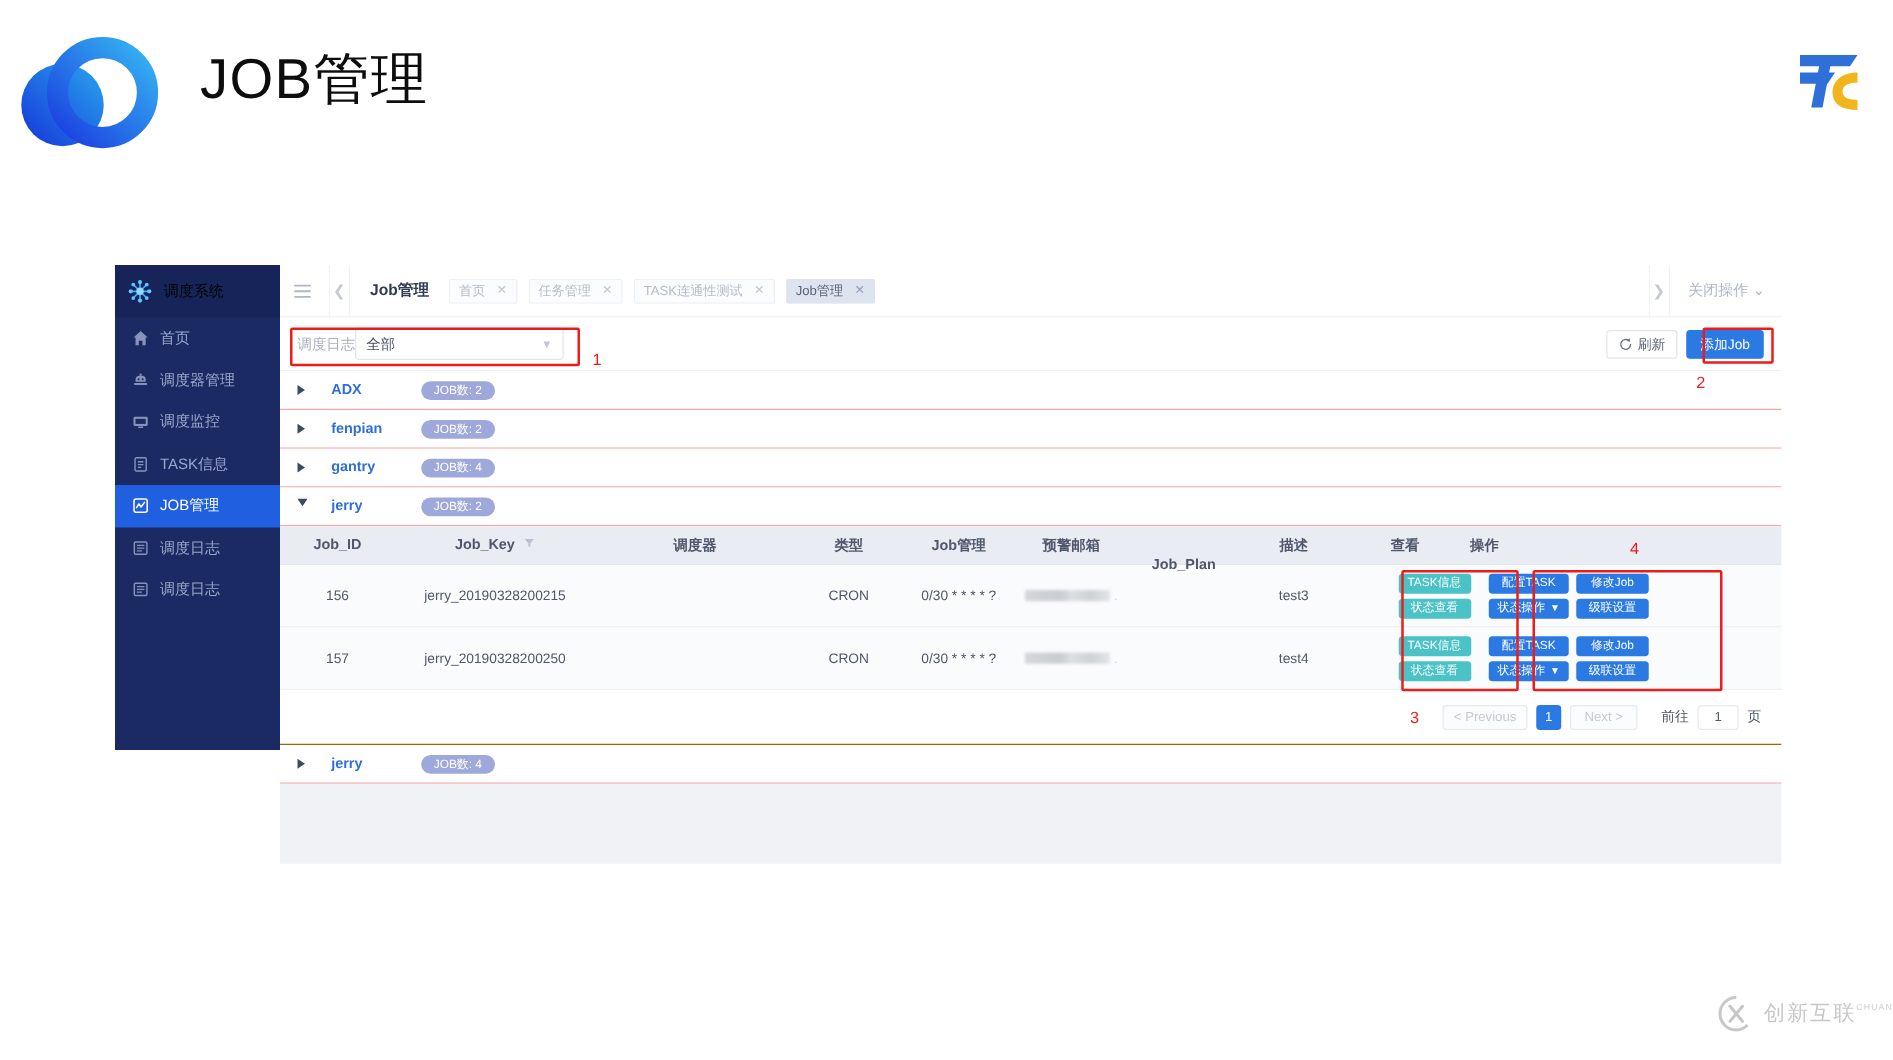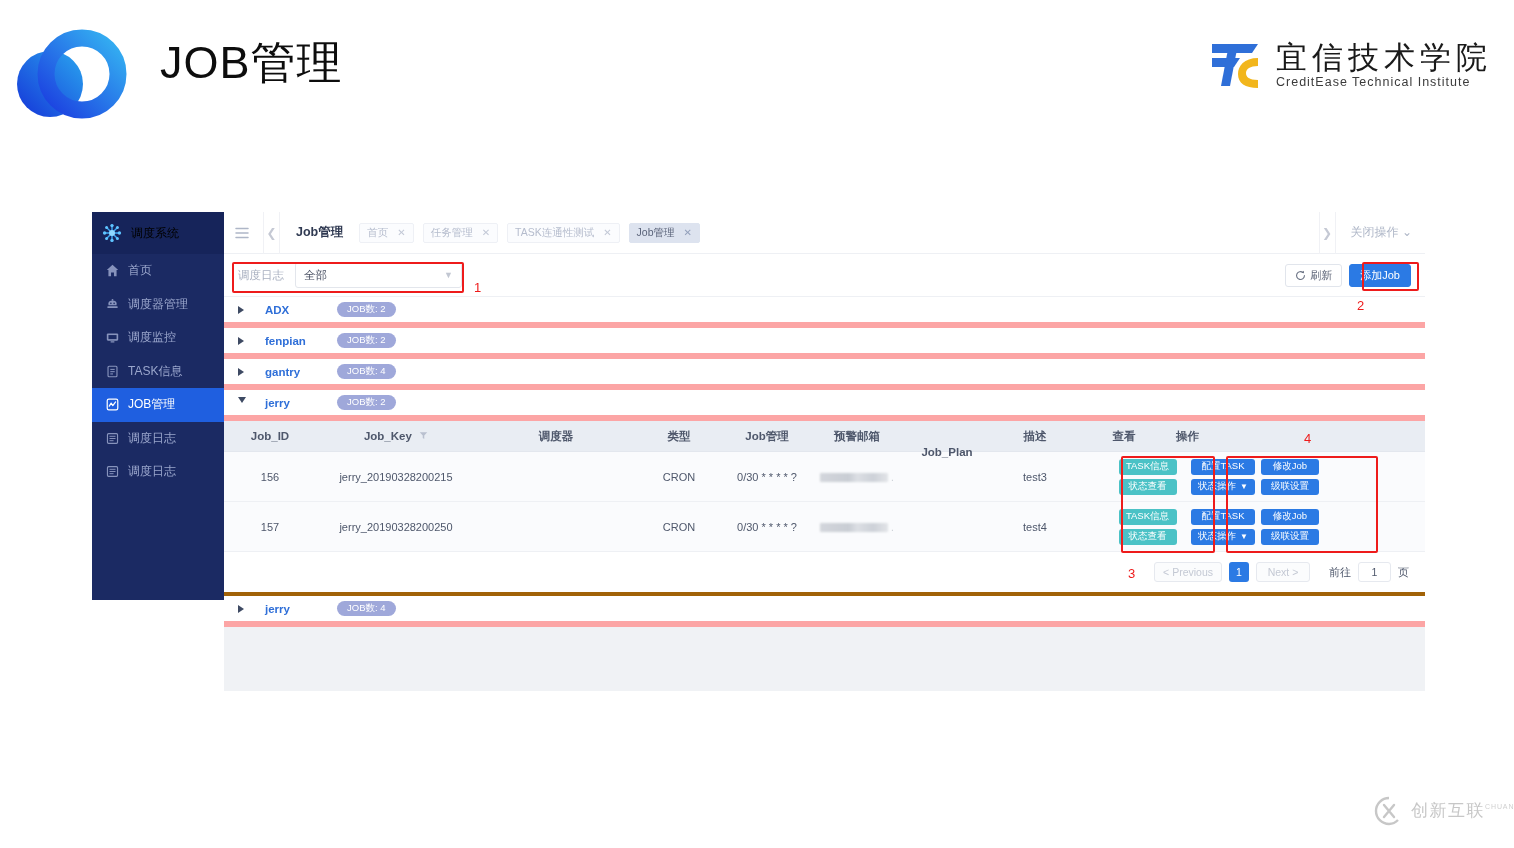--- a/index.html
+++ b/index.html
@@ -76,41 +76,41 @@
   .tab.active { background: #dde3ef; border-color: #dde3ef; color: #5a6379; }
   .tab .tab-x { font-size: 10px; color: #c2c8d6; }
   .tab.active .tab-x { color: #93a0bb; }
   #topbar-right { display: flex; align-items: center; flex: 0 0 auto; }
   #close-ops { margin: 0 13px 0 15px; font-size: 12px; color: #aeb6c7; white-space: nowrap; cursor: pointer; }
 
   
   #filterbar { height: 43px; background: #ffffff; display: flex; align-items: center; position: relative; border-bottom: 1px solid #eef0f4; }
   #filter-label { margin-left: 14px; font-size: 11.5px; color: #a9b0c0; white-space: nowrap; }
   #project-select {
-    margin-left: 11px; width: 167px; height: 23px; background: #ffffff;
+    width: 167px; height: 23px; background: #ffffff;
     border: 1px solid #e3e6ec; border-radius: 3px; display: flex; align-items: center;
     padding: 12px 8px; font-size: 11.5px; color: #4a5163; cursor: pointer;
   }
   #project-select .caret { margin-left: auto; color: #c2c7d2; font-size: 9px; }
   #filter-actions { margin-left: auto; display: flex; align-items: center; gap: 7px; margin-right: 14px; }
   #refresh-btn {
     height: 23px; padding: 0 9px; border: 1px solid #e1e5ec; border-radius: 3px; background: #fff;
     display: flex; align-items: center; gap: 4px; font-size: 11px; color: #5d6578; cursor: pointer;
   }
   #add-job-btn {
     height: 23px; padding: 0 10px; border-radius: 3px; background: #2b7ae4; color: #fff;
     display: flex; align-items: center; font-size: 11px; cursor: pointer; border: 1px solid #2b7ae4;
   }
 
   
   #content { position: relative; height: 406px; background: #ffffff; }
 
   .group-row {
     height: 31px; display: flex; align-items: center; padding-left: 14px;
-    border-bottom: 6px solid #fca5a5; background: #ffffff; cursor: pointer;
+    border-bottom: 1px solid #fca5a5; background: #ffffff; cursor: pointer;
   }
   .group-caret { width: 14px; color: #4b5costs; font-size: 0; }
   .caret-tri { width: 0; height: 0; }
   .caret-right { border-left: 6px solid #3e4a63; border-top: 4px solid transparent; border-bottom: 4px solid transparent; }
   .caret-down { border-top: 6px solid #3e4a63; border-left: 4px solid transparent; border-right: 4px solid transparent; }
   .group-name { margin-left: 13px; width: 66px; font-size: 11.5px; color: #2f6fd8; font-weight: bold; white-space: nowrap; }
   .group-badge {
     margin-left: 6px; height: 15px; padding: 0 10px; border-radius: 8px;
     background: #9fa8da; color: #ffffff; font-size: 9.5px;
     display: inline-flex; align-items: center; white-space: nowrap;
@@ -147,21 +147,21 @@
   .btn-grid { display: grid; grid-template-columns: auto auto; gap: 4px 6px; justify-content: center; }
   .pill {
     height: 16px; padding: 0 7px; border-radius: 3px; color: #ffffff; font-size: 9.5px;
     display: inline-flex; align-items: center; justify-content: center; cursor: pointer; white-space: nowrap;
   }
   .pill.cyan { background: #4bc2c6; min-width: 58px; margin-left: 47px; }
   .pill.blue { background: #2b7ae4; min-width: 58px; }
   .pill .dd { margin-left: 4px; font-size: 8px; }
 
   
-  #pager { height: 44px; background: #ffffff; display: flex; align-items: center; justify-content: flex-end; padding-right: 16px; gap: 7px; border-bottom: 4px solid #a16207;}
+  #pager { height: 44px; background: #ffffff; display: flex; align-items: center; justify-content: flex-end; padding-right: 16px; gap: 7px; border-bottom: 1px solid #a16207;}
   .pg-btn {
     height: 20px; min-width: 54px; padding: 0 8px; border: 1px solid #e6e9ef; border-radius: 3px;
     background: #fbfcfd; color: #c4c9d4; font-size: 10.5px; display: flex; align-items: center;
     justify-content: center; cursor: pointer; white-space: nowrap;
   }
   .pg-num {
     height: 20px; width: 20px; border-radius: 3px; background: #2b7ae4; color: #fff; font-size: 10.5px;
     display: flex; align-items: center; justify-content: center; cursor: pointer;
   }
   #goto-label { margin-left: 12px; font-size: 11px; color: #4e576b; }
@@ -216,24 +216,20 @@
 
   <div id="page-title">JOB管理</div>
 
   <div id="org-logo">
     <svg id="org-logo-mark" viewBox="0 0 56 54">
       <path d="M4 6 H50 L44 15 H4 Z" fill="#2f6fd8"></path>
       <path d="M4 20 H32 L26 29 H4 Z" fill="#2f6fd8"></path>
       <path d="M30 6 L22 48 L13 48 L21 6 Z" fill="#2f6fd8"></path>
       <path d="M50 20 C36 20 30 28 30 36 C30 45 37 50 50 50 L50 42 C41 42 38 39 38 35 C38 31 42 28 50 28 Z" fill="#f2b61c"></path>
     </svg>
-    <div id="org-logo-text">
-      <div id="org-logo-cn">宜信技术学院</div>
-      <div id="org-logo-en">CreditEase Technical Institute</div>
-    </div>
   </div>
 </div>
 
 <div id="app-shell">
 
   <div id="sidebar">
     <div id="sidebar-brand">
       <svg id="sidebar-brand-icon" viewBox="0 0 20 20">
         <g stroke="#3ea8f5" stroke-width="1.4" stroke-linecap="round">
           <line x1="10" y1="2" x2="10" y2="18"></line>

